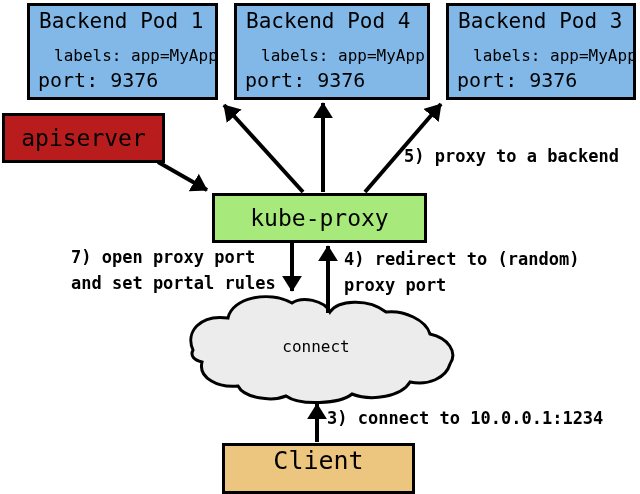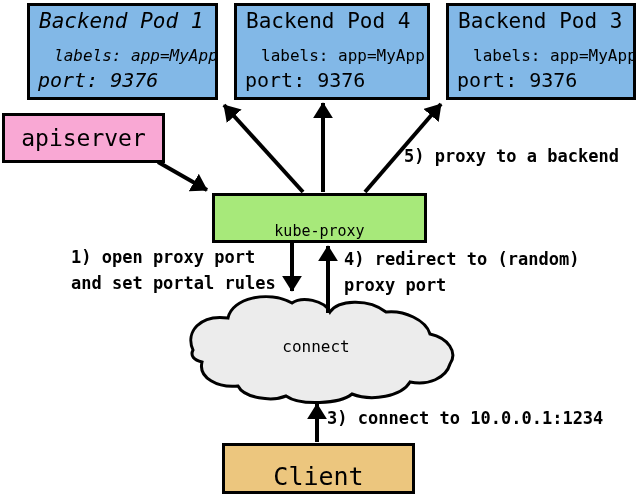--- a/index.html
+++ b/index.html
@@ -6,26 +6,26 @@
   .stage{
     position:relative;width:640px;height:494px;background:#ffffff;overflow:hidden;
     font-family:"DejaVu Sans Mono", monospace;color:#000;
   }
   .layer{position:absolute;left:0;top:0;width:640px;height:494px;}
   .box{position:absolute;box-sizing:border-box;border:3px solid #000;}
   .pod{background:#82b8e7;width:191px;height:97px;top:3px;}
   .pod .title{position:absolute;top:2px;left:9px;font-size:21px;line-height:26px;white-space:nowrap;}
   .pod .meta1{position:absolute;top:40px;left:24px;font-size:16px;line-height:20px;white-space:nowrap;}
   .pod .meta2{position:absolute;top:64px;left:8px;font-size:20px;line-height:20px;white-space:nowrap;}
-  .apiserver{left:2px;top:113px;width:163px;height:50px;background:#f9a8d4;
+  .apiserver{left:2px;top:113px;width:163px;height:50px;background:#b91c1c;
     font-size:23px;display:flex;align-items:center;justify-content:center;}
   .kubeproxy{left:212px;top:193px;width:215px;height:50px;background:#a7e97a;
-    font-size:15px;display:flex;align-items:flex-end;justify-content:center;}
+    font-size:23px;display:flex;align-items:center;justify-content:center;}
   .client{left:222px;top:443px;width:193px;height:51px;background:#ecc67e;
-    font-size:25px;display:flex;align-items:flex-end;justify-content:center;}
+    font-size:25px;display:flex;align-items:flex-start;justify-content:center;}
   .ann{position:absolute;font-weight:bold;font-size:17px;line-height:26px;white-space:pre-line;}
   .ann1{left:12px;top:171px;}
   .ann2{left:71px;top:244px;}
   .ann3{left:327px;top:405px;}
   .ann4{left:344px;top:246px;}
   .ann5{left:404px;top:143px;}
   .iptables-label{position:absolute;left:241px;top:337px;width:150px;text-align:center;font-size:16px;}
   svg line{stroke:#000;stroke-width:4;}
   svg .cloud{fill:#ececec;stroke:#000;stroke-width:3;}
 </style>
@@ -57,21 +57,21 @@
 
     <line x1="158" y1="162" x2="207" y2="190" marker-end="url(#ah)"></line>
     <line x1="303" y1="192" x2="224" y2="105" marker-end="url(#ah)"></line>
     <line x1="323" y1="192" x2="323" y2="103" marker-end="url(#ah)"></line>
     <line x1="365" y1="192" x2="441" y2="104" marker-end="url(#ah)"></line>
     <line x1="292" y1="243" x2="292" y2="291" marker-end="url(#ah)"></line>
     <line x1="328" y1="313" x2="328" y2="246" marker-end="url(#ah)"></line>
     <line x1="317" y1="442" x2="317" y2="404" marker-end="url(#ah)"></line>
   </svg>
 
-  <div class="box pod" style="left:27px;font-style:italic;">
+  <div class="box pod" style="left:27px;">
     <div class="title">Backend Pod 1</div>
     <div class="meta1">labels: app=MyApp</div>
     <div class="meta2">port: 9376</div>
   </div>
 
   <div class="box pod" style="left:234px;width:196px;">
     <div class="title">Backend Pod 4</div>
     <div class="meta1">labels: app=MyApp</div>
     <div class="meta2">port: 9376</div>
   </div>
@@ -89,20 +89,20 @@
   <div class="box kubeproxy">
     <span>kube-proxy</span>
   </div>
 
   <div class="iptables-label">connect</div>
 
   <div class="box client">
     <span>Client</span>
   </div>
 
-  <div class="ann ann2">1) open proxy port
+  <div class="ann ann2">7) open proxy port
 and set portal rules</div>
   <div class="ann ann3">3) connect to 10.0.0.1:1234</div>
   <div class="ann ann4">4) redirect to (random)
 proxy port</div>
   <div class="ann ann5">5) proxy to a backend</div>
 
 </div>
 
 </body></html>

